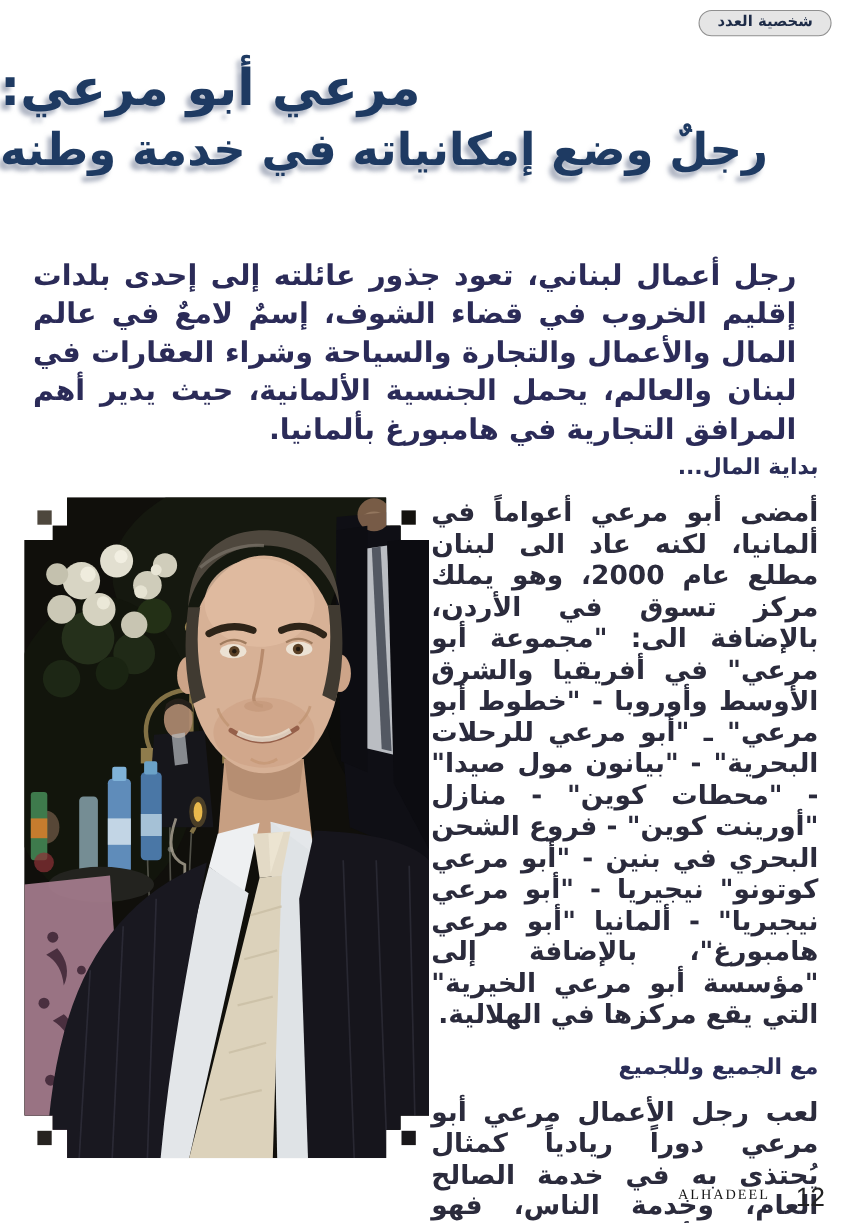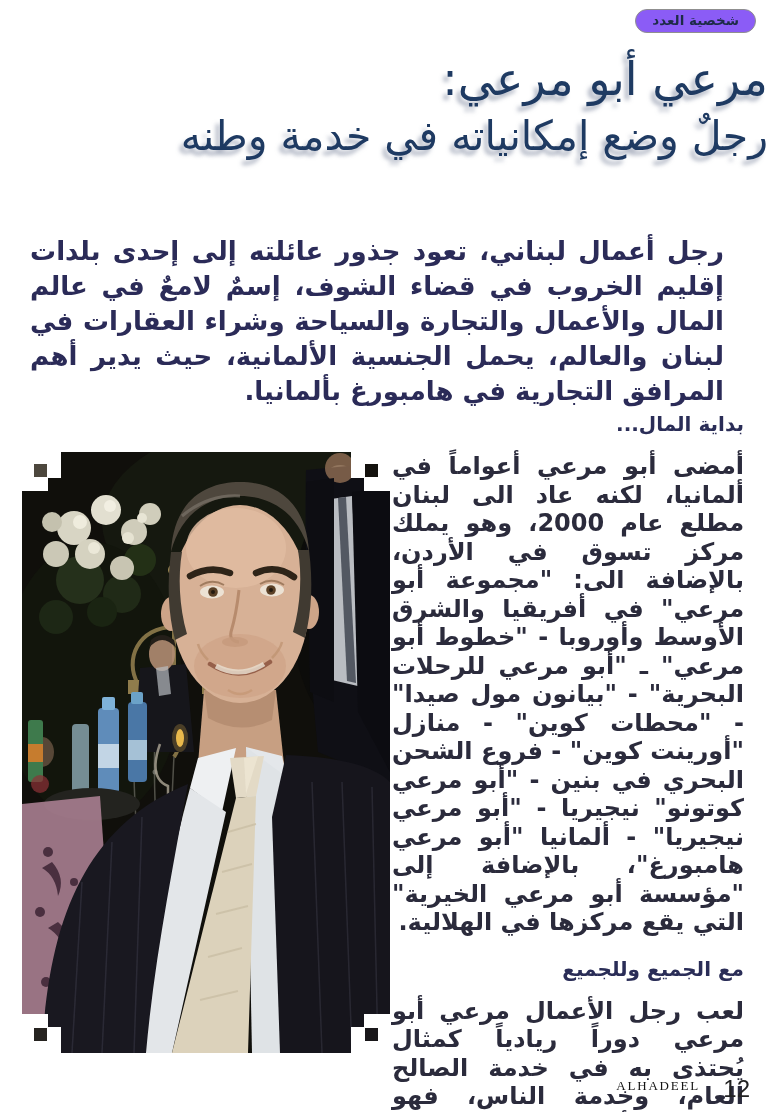--- a/index.html
+++ b/index.html
@@ -3,23 +3,23 @@
 <meta charset="utf-8">
 <style>
   html,body{margin:0;padding:0;background:#fff;}
   .page{
     position:relative;width:768px;height:1112px;background:#ffffff;
     font-family:"DejaVu Sans",sans-serif;direction:rtl;overflow:hidden;
   }
   .badge{
     position:absolute;top:9px;right:12px;border:1.6px solid #8f8f8f;
     border-radius:14px;padding:2px 16px 4px;font-size:13.5px;font-weight:bold;
-    color:#1d2b47;background:#8b5cf6;line-height:1.2;
-  }
-  .title{position:absolute;top:50px;left:0;right:0;text-align:right;color:#1e3a62;font-weight:normal;}
+    color:#1d2b47;background:#e5e5e5;line-height:1.2;
+  }
+  .title{position:absolute;top:50px;left:0;right:0;text-align:left;color:#1e3a62;font-weight:bold;}
   .title-line1{font-size:46px;line-height:1.3;text-shadow:-4px 5px 4px rgba(110,120,145,.55);}
   .title-line2{font-size:41px;line-height:1.3;text-shadow:-4px 5px 4px rgba(110,120,145,.55);}
   .intro{
     position:absolute;top:234px;right:44px;left:30px;margin:0;
     font-size:26px;font-weight:bold;color:#2b2b58;line-height:35px;
     text-align:justify;
   }
   .column{position:absolute;top:412px;right:24px;width:352px;}
   .section-heading{font-size:20px;font-weight:bold;color:#2a2d57;margin:0 0 16px;}
   .section-body{

